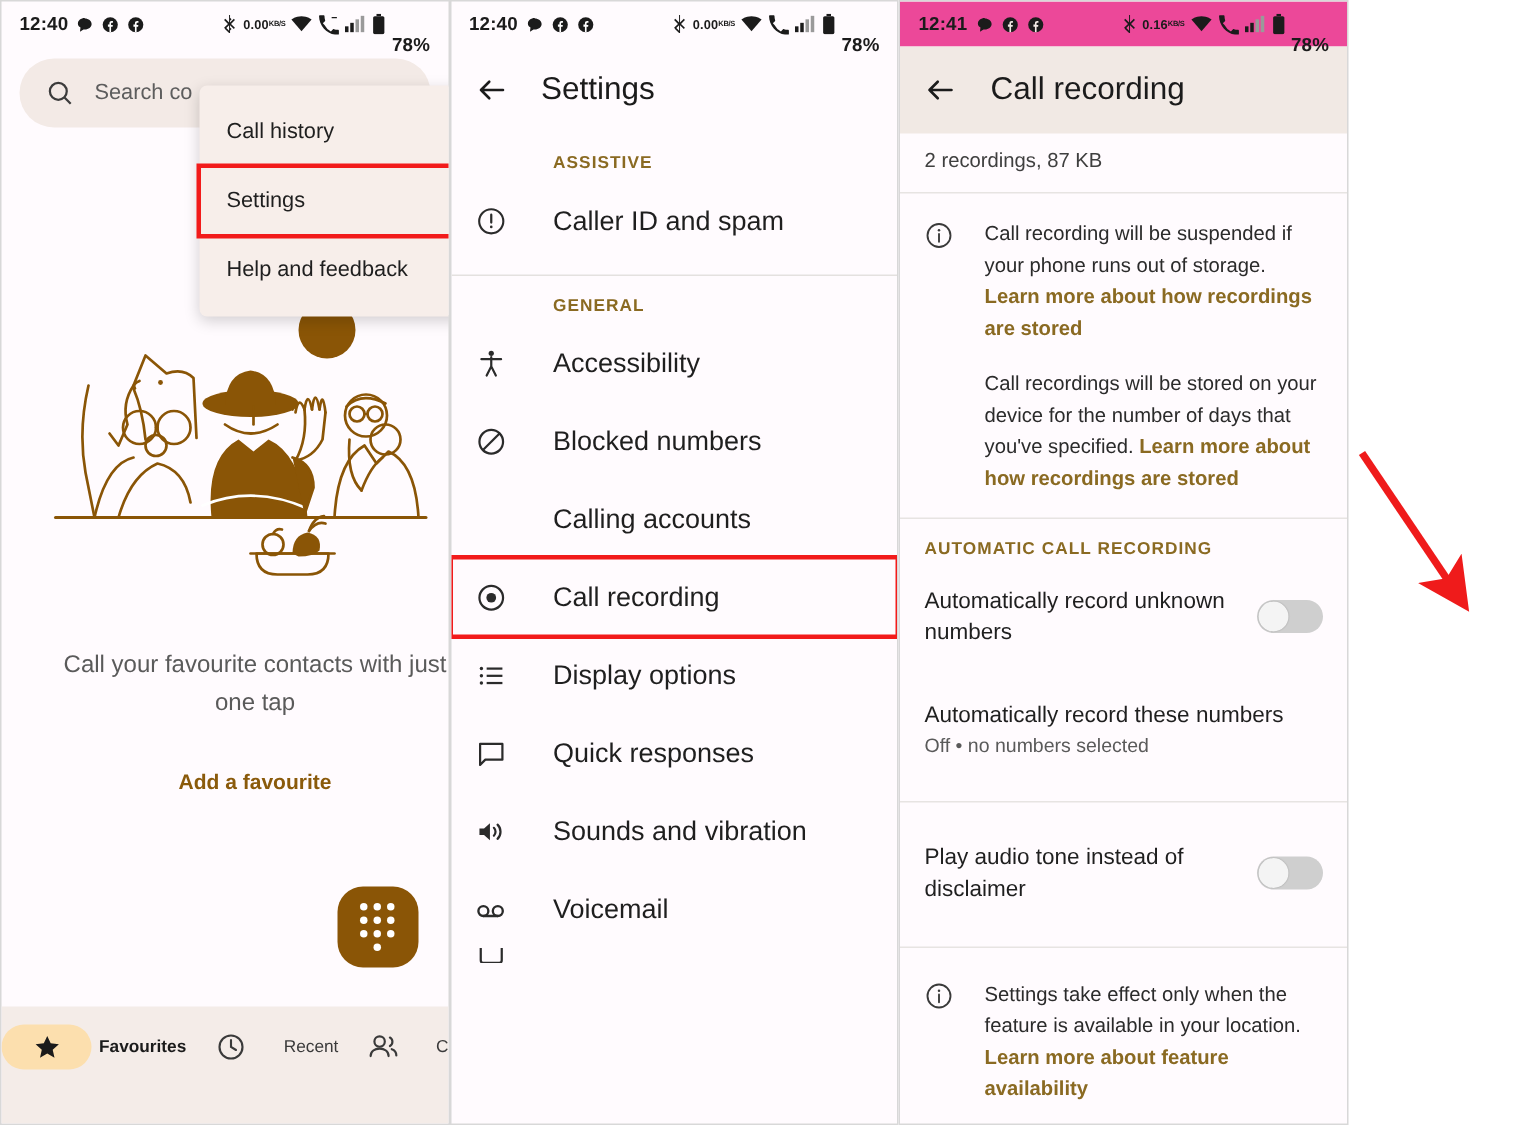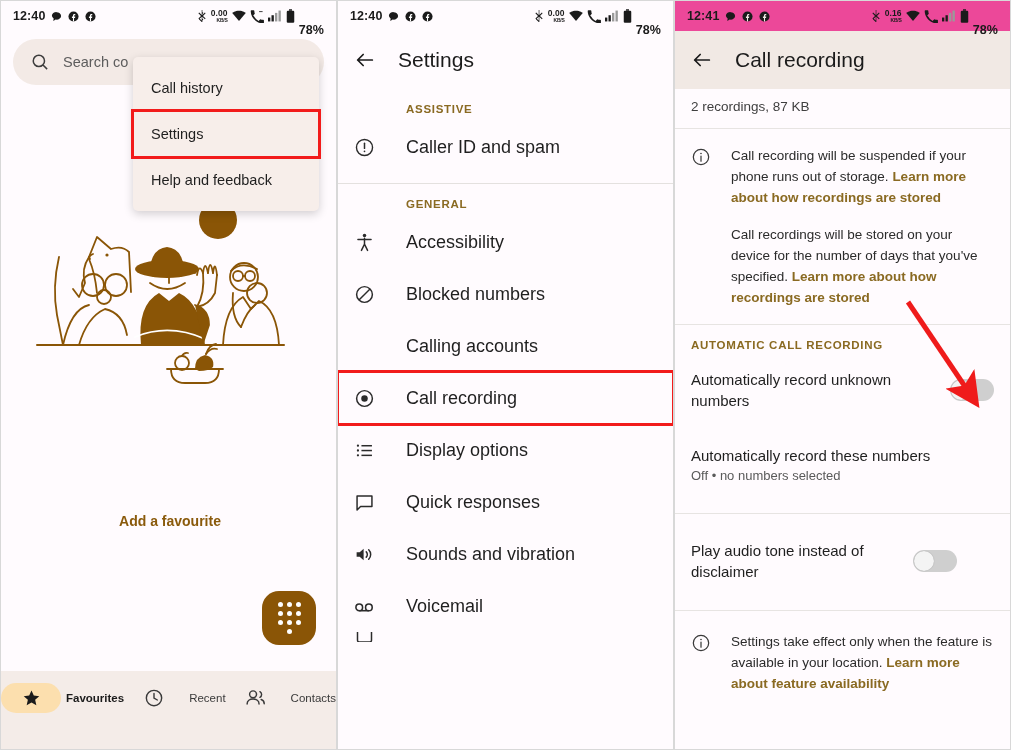--- a/index.html
+++ b/index.html
@@ -2,21 +2,21 @@
 <html><head>
 <meta charset="utf-8">
 <style>
   * { box-sizing: border-box; margin: 0; padding: 0; }
   html, body {
     width: 1011px; height: 750px;
     background: #ffffff;
     font-family: "Liberation Sans", sans-serif;
     overflow: hidden;
   }
-  .screens { display: flex; width: 1011px; height: 750px; }
+  .screens { display: flex; width: 899px; height: 750px; }
   .panel {
     position: relative;
     width: 337px; height: 750px;
     background: #fffbfe;
     overflow: hidden;
     border-right: 1px solid #d8d8d8;
   }
   .panel:last-child { border-right: none; }
   .panel.p1 { border-left: 1px solid #d8d8d8; border-top: 1px solid #d8d8d8; border-bottom: 1px solid #d8d8d8; }
   .panel.p2 { border-top: 1px solid #d8d8d8; border-bottom: 1px solid #d8d8d8; border-left: 1px solid #d8d8d8; }
@@ -26,21 +26,21 @@
   .statusbar {
     height: 30px; display: flex; align-items: center;
     padding: 0 12px; font-size: 12.5px; font-weight: 700; color: #1b1b1b;
     letter-spacing: .1px;
   }
   .statusbar.tinted { background: #ec4899; }
   .sb-left { display: flex; align-items: center; gap: 6px; }
   .sb-right { margin-left: auto; display: flex; align-items: center; gap: 4px; }
   .sb-clock { font-size: 12.5px; font-weight: 700; }
   .ic { display: inline-block; line-height: 0; }
-  .kbps { display: flex; flex-direction: column; align-items: flex-end; line-height: 1; }
+  .kbps { display: flex; flex-direction: row; align-items: center; line-height: 1; }
   .kbps b { font-size: 8.5px; font-weight: 700; }
   .kbps i { font-size: 5px; font-style: normal; font-weight: 700; letter-spacing: -.2px; }
   .batt-txt { font-size: 12.5px; font-weight: 700; margin-top: 28px; }
 
   
   .searchbar {
     margin: 8px 12px 0 12px; height: 46px; border-radius: 24px;
     background: #f3eae6; display: flex; align-items: center; gap: 14px;
     padding: 0 18px;
   }
@@ -270,20 +270,21 @@
           <path d="M148 172 H204"></path>
           <circle cx="163" cy="166" r="7"></circle>
           <path d="M163 159 Q165 155 169 156"></path>
           <path d="M176 172 Q176 160 186 158 Q196 160 194 170 Q190 174 180 174 Z" fill="#8a5506" stroke="none"></path>
           <path d="M187 157 Q192 150 198 152"></path>
           <path d="M187 157 Q190 148 197 147"></path>
         </g>
       </svg>
     </div>
 
+    <div class="empty-title">Call your favourite contacts with just one tap</div>
     <div class="empty-link">Add a favourite</div>
 
     <div class="fab">
       <div class="dialgrid">
         <span></span>
           <span></span>
           <span></span>
         <span></span>
           <span></span>
           <span></span>

